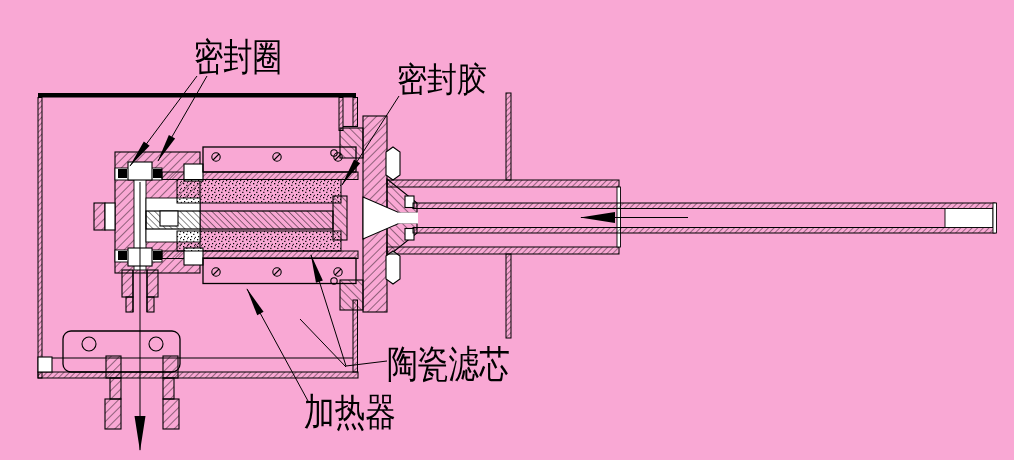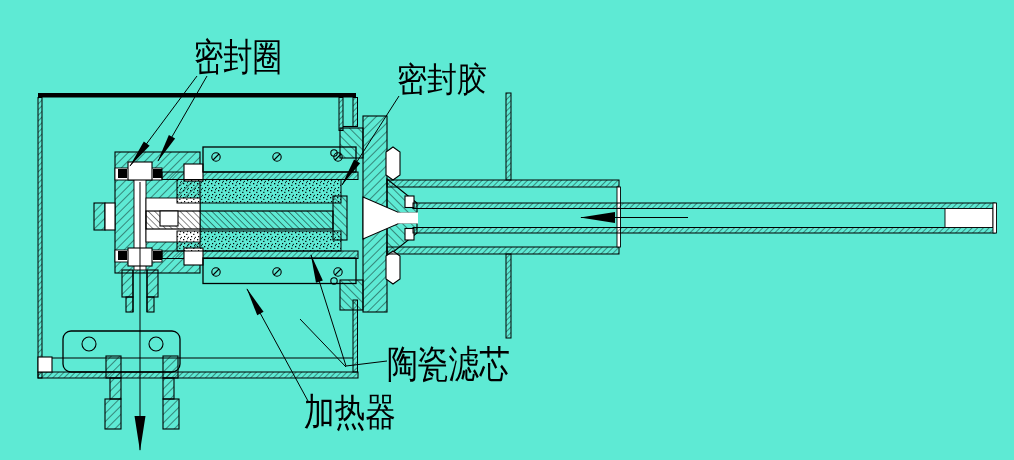--- a/index.html
+++ b/index.html
@@ -1,16 +1,16 @@
 <!DOCTYPE html>
 <html><head>
 <meta charset="utf-8">
 <style>
   html,body{margin:0;padding:0;background:#ffffff;}
-  .wrap{position:relative;width:1014px;height:460px;background:#5eead4;overflow:hidden;}
+  .wrap{position:relative;width:1014px;height:460px;background:#f9a8d4;overflow:hidden;}
   svg{display:block;}
   .ln{stroke:#000;fill:none;stroke-width:1.1;}
   .ln2{stroke:#000;fill:none;stroke-width:1.3;}
   .thick{fill:#000;stroke:none;}
   .wht{fill:#fff;stroke:#000;stroke-width:1.1;}
   .whtthin{fill:#fff;stroke:#000;stroke-width:0.9;}
   .blk{fill:#000;stroke:none;}
   .hA{fill:url(#hA);stroke:#000;stroke-width:1.1;}
   .hB{fill:url(#hB);stroke:#000;stroke-width:1.1;}
   .hS{fill:url(#hS);stroke:#000;stroke-width:1.2;}

